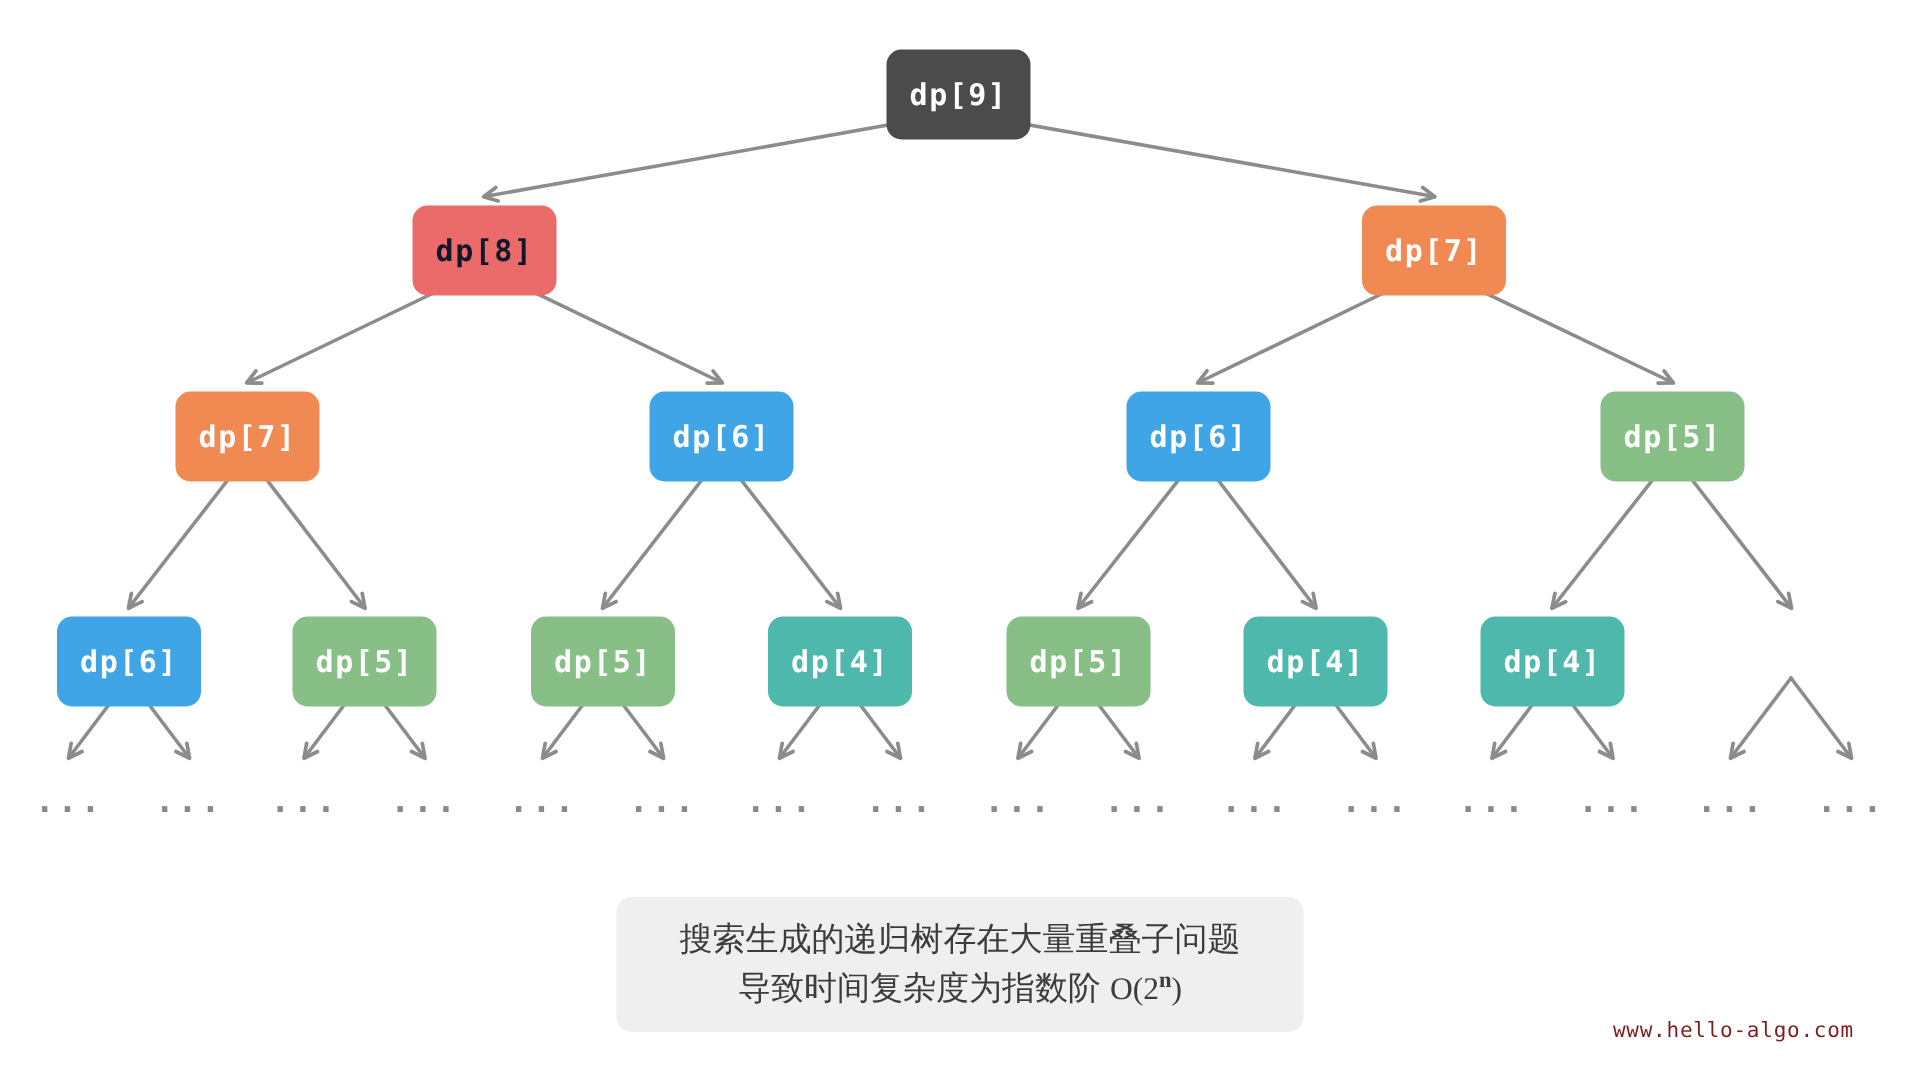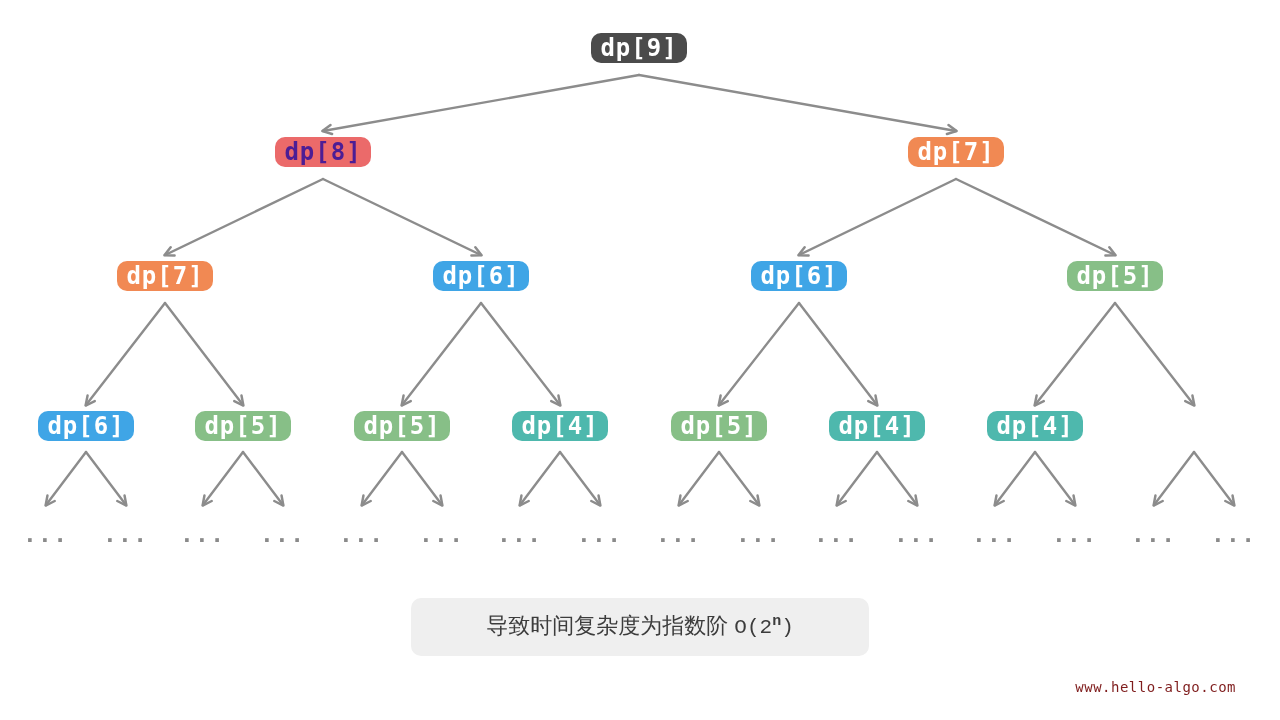--- a/index.html
+++ b/index.html
@@ -14,26 +14,26 @@
     position: absolute;
     left: 0; top: 0; width: 1280px; height: 720px;
   }
   #edges {
     position: absolute;
     left: 0; top: 0; width: 1280px; height: 720px;
     pointer-events: none;
   }
   .node {
     position: absolute;
-    width: 96px; height: 30px;
+    width: 96px; height: 60px;
     border-radius: 10px;
     color: #ffffff;
     font-family: "DejaVu Sans Mono", monospace;
     font-weight: 700;
-    font-size: 24px;
+    font-size: 20px;
     letter-spacing: 1px;
     display: flex;
     align-items: center;
     justify-content: center;
   }
   .ellipsis {
     position: absolute;
     transform: translateX(-50%);
     color: #8a8a8a;
     font-family: "DejaVu Sans Mono", monospace;
@@ -52,21 +52,21 @@
     box-sizing: border-box;
     padding: 11px 10px 12px 10px;
     border-radius: 10px;
     background: #efefef;
     color: #3c3c3c;
     text-align: center;
     font-size: 22px;
     line-height: 33px;
   }
   .caption .mono {
-    font-family: Liberation Mono, monospace;
+    font-family: Liberation Serif, serif;
     font-size: 21px;
   }
   .caption sup.mono {
     font-weight: 700;
     font-size: 15px;
     line-height: 0;
   }
   .watermark {
     position: absolute;
     right: 44px;
@@ -131,32 +131,33 @@
     <div class="ellipsis" style="left: 600px; top: 524px; color: rgb(138, 138, 138);">...</div>
     <div class="ellipsis" style="left: 679px; top: 524px; color: rgb(138, 138, 138);">...</div>
     <div class="ellipsis" style="left: 759px; top: 524px; color: rgb(138, 138, 138);">...</div>
     <div class="ellipsis" style="left: 837px; top: 524px; color: rgb(138, 138, 138);">...</div>
     <div class="ellipsis" style="left: 917px; top: 524px; color: rgb(138, 138, 138);">...</div>
     <div class="ellipsis" style="left: 995px; top: 524px; color: rgb(138, 138, 138);">...</div>
     <div class="ellipsis" style="left: 1075px; top: 524px; color: rgb(138, 138, 138);">...</div>
     <div class="ellipsis" style="left: 1154px; top: 524px; color: rgb(138, 138, 138);">...</div>
     <div class="ellipsis" style="left: 1234px; top: 524px; color: rgb(138, 138, 138);">...</div>
     <div class="node" style="left: 591px; top: 33px; background: rgb(75, 75, 75); color: rgb(255, 255, 255);">dp[9]</div>
-    <div class="node" style="left: 275px; top: 137px; background: rgb(235, 106, 106); color: #4c1d95;">dp[8]</div>
+    <div class="node" style="left: 275px; top: 137px; background: rgb(235, 106, 106); color: #0f172a;">dp[8]</div>
     <div class="node" style="left: 908px; top: 137px; background: rgb(241, 137, 83); color: rgb(255, 255, 255);">dp[7]</div>
     <div class="node" style="left: 117px; top: 261px; background: rgb(241, 137, 83); color: rgb(255, 255, 255);">dp[7]</div>
     <div class="node" style="left: 433px; top: 261px; background: rgb(63, 165, 230); color: rgb(255, 255, 255);">dp[6]</div>
     <div class="node" style="left: 751px; top: 261px; background: rgb(63, 165, 230); color: rgb(255, 255, 255);">dp[6]</div>
     <div class="node" style="left: 1067px; top: 261px; background: rgb(135, 191, 135); color: rgb(255, 255, 255);">dp[5]</div>
     <div class="node" style="left: 38px; top: 411px; background: rgb(63, 165, 230); color: rgb(255, 255, 255);">dp[6]</div>
     <div class="node" style="left: 195px; top: 411px; background: rgb(135, 191, 135); color: rgb(255, 255, 255);">dp[5]</div>
     <div class="node" style="left: 354px; top: 411px; background: rgb(135, 191, 135); color: rgb(255, 255, 255);">dp[5]</div>
     <div class="node" style="left: 512px; top: 411px; background: rgb(78, 184, 173); color: rgb(255, 255, 255);">dp[4]</div>
     <div class="node" style="left: 671px; top: 411px; background: rgb(135, 191, 135); color: rgb(255, 255, 255);">dp[5]</div>
     <div class="node" style="left: 829px; top: 411px; background: rgb(78, 184, 173); color: rgb(255, 255, 255);">dp[4]</div>
     <div class="node" style="left: 987px; top: 411px; background: rgb(78, 184, 173); color: rgb(255, 255, 255);">dp[4]</div>
   </div>
 
 <div class="caption" style="background: rgb(239, 239, 239); color: rgb(60, 60, 60);">
+  <div>搜索生成的递归树存在大量重叠子问题</div>
   <div><span>导致时间复杂度为指数阶 </span><span class="mono">O(2</span><sup class="mono">n</sup><span class="mono">)</span></div>
 </div>
 
 <div class="watermark" style="color: #7f1d1d;">www.hello-algo.com</div>
 
 </body></html>

